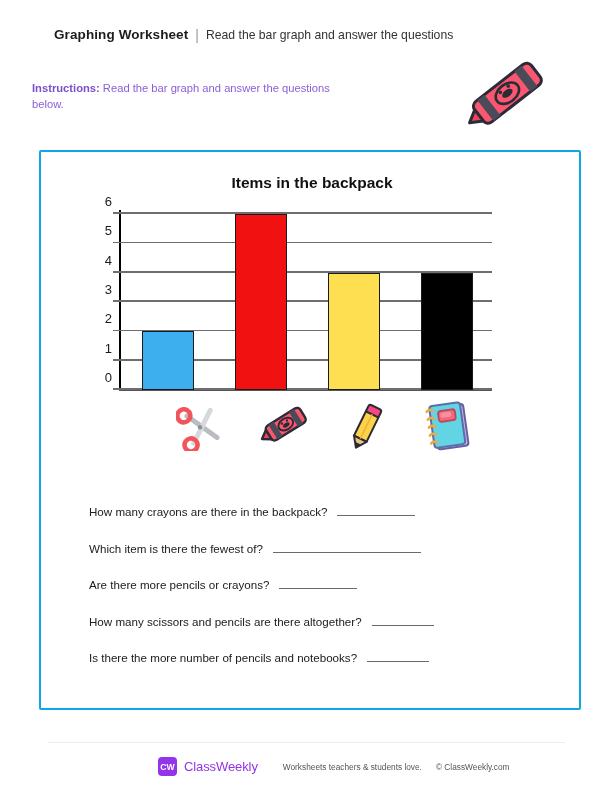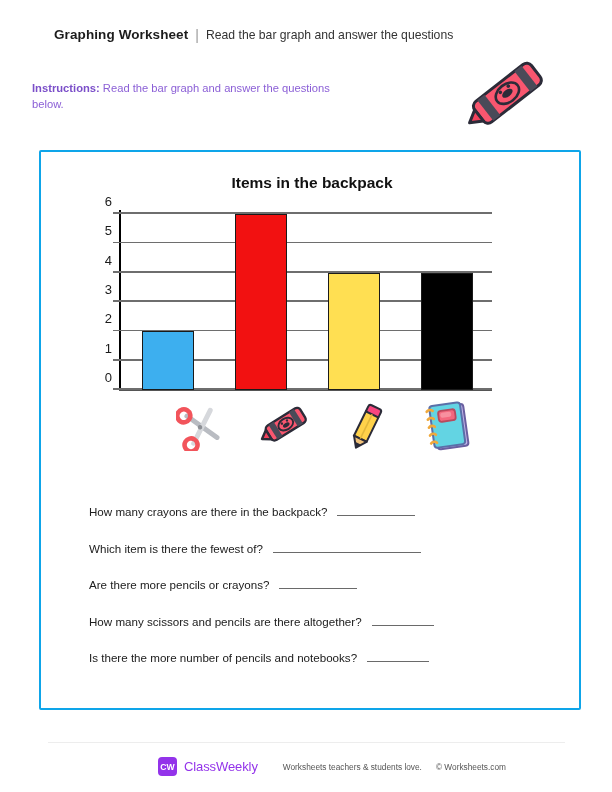--- a/index.html
+++ b/index.html
@@ -393,14 +393,14 @@
     </div>
   </div>
 
 </div>
 
 <div class="footer-rule"></div>
 <div class="footer">
   <div class="logo-badge">CW</div>
   <div class="logo-text">ClassWeekly</div>
   <div class="footer-tag">Worksheets teachers &amp; students love.</div>
-  <div class="footer-copy">© Worksheets.com</div>
+  <div class="footer-copy">© ClassWeekly.com</div>
 </div>
 
 </body></html>

